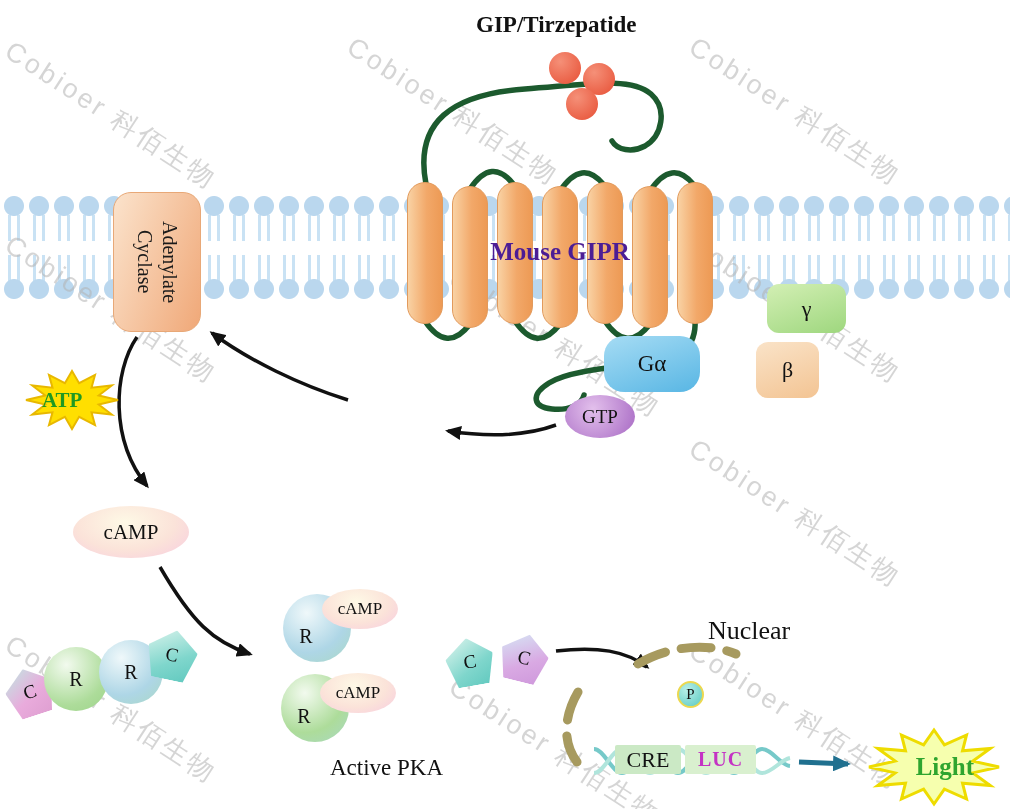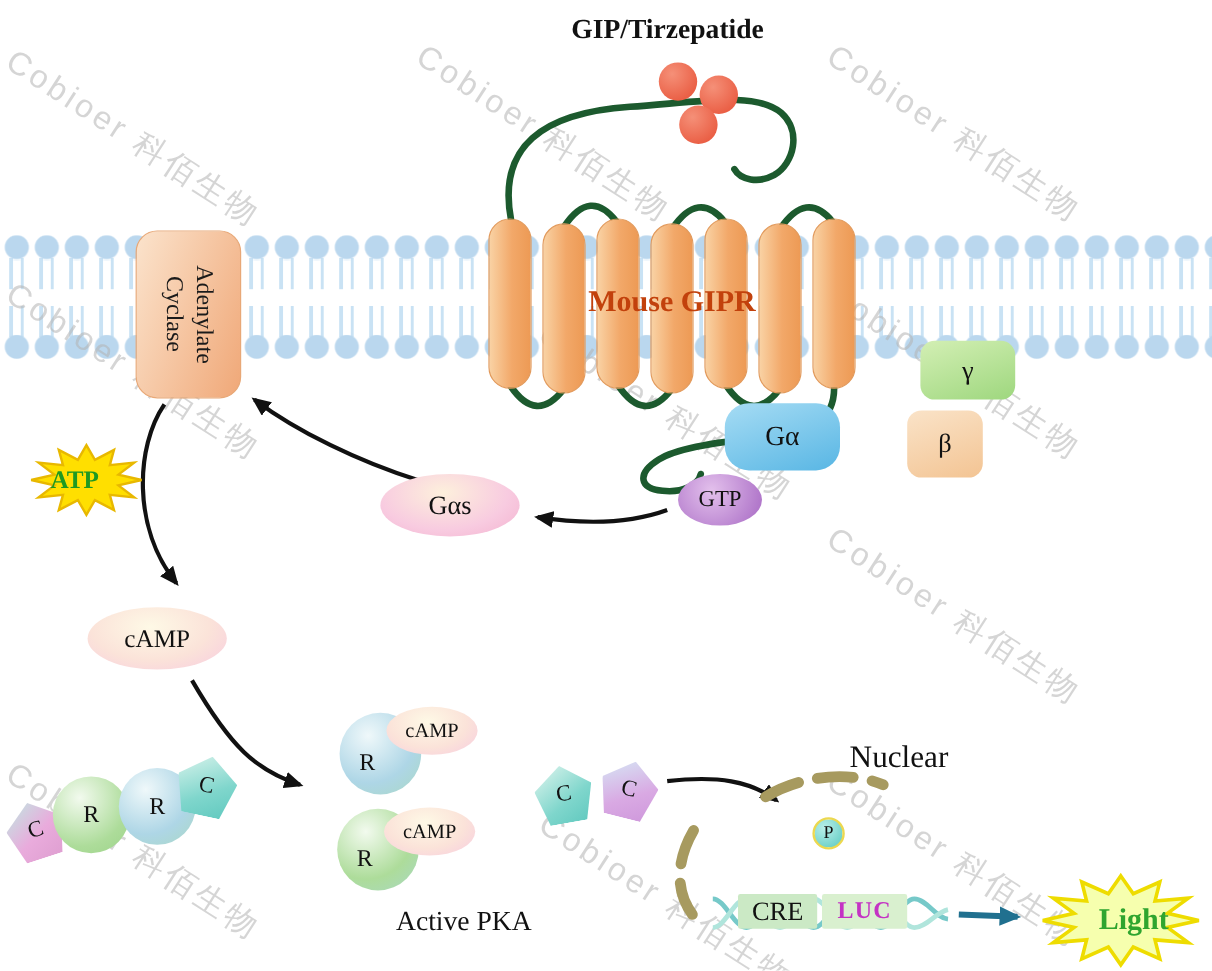--- a/index.html
+++ b/index.html
@@ -89,43 +89,40 @@
     <polygon class="star" fill="#F6FFAE" stroke="#EEDC00" stroke-width="3" points="934.0,730.0 944.4,744.8 966.5,735.0 962.5,750.8 990.3,748.5 972.9,761.1 999.0,767.0 972.9,772.9 990.3,785.5 962.5,783.2 966.5,799.0 944.4,789.2 934.0,804.0 923.6,789.2 901.5,799.0 905.5,783.2 877.7,785.5 895.1,772.9 869.0,767.0 895.1,761.1 877.7,748.5 905.5,750.8 901.5,735.0 923.6,744.8"></polygon>
   </svg>
 
   <div class="helix" style="left:407px;top:182px"></div>
   <div class="helix" style="left:452px;top:186px"></div>
   <div class="helix" style="left:497px;top:182px"></div>
   <div class="helix" style="left:542px;top:186px"></div>
   <div class="helix" style="left:587px;top:182px"></div>
   <div class="helix" style="left:632px;top:186px"></div>
   <div class="helix" style="left:677px;top:182px"></div>
-  <div class="abs lbl" style="left:455px;top:238px;width:210px;text-align:center;font-size:25px;font-weight:bold;color:#c2410c">Mouse GIPR</div>
+  <div class="abs lbl" style="left:455px;top:238px;width:210px;text-align:center;font-size:25px;font-weight:bold;color:#4c1d95">Mouse GIPR</div>
 
   <div class="shape" style="left:113px;top:192px;width:88px;height:140px;border-radius:18px;background:linear-gradient(110deg,#FBE3CC,#F0A878);border:1.5px solid #E8A877">
     <span style="writing-mode:vertical-rl;font-size:20px;line-height:1.25;color:#1a1a1a;text-align:center">
       <span style="display:block">Adenylate</span>
       <span style="display:block">Cyclase</span>
     </span>
   </div>
 
   <div class="shape" style="left:767px;top:284px;width:79px;height:49px;border-radius:12px;background:linear-gradient(160deg,#D3EFB4,#9ED77E)">
     <span class="lbl" style="font-size:22px">γ</span>
   </div>
   <div class="shape" style="left:756px;top:342px;width:63px;height:56px;border-radius:12px;background:linear-gradient(160deg,#FAE3C8,#F3C493)">
     <span class="lbl" style="font-size:22px">β</span>
   </div>
   <div class="shape" style="left:604px;top:336px;width:96px;height:56px;border-radius:20px;background:linear-gradient(160deg,#A6DCF4,#58B6E4)">
     <span class="lbl" style="font-size:23px">Gα</span>
   </div>
   <div class="shape ell" style="left:565px;top:395px;width:70px;height:43px;background:radial-gradient(circle at 40% 32%,#E3C0EC,#B279CB 80%)">
     <span class="lbl" style="font-size:19px">GTP</span>
-  </div>
-  <div class="shape ell" style="left:317px;top:395px;width:116px;height:52px;background:radial-gradient(ellipse at 45% 30%,#FDF0DC 0%,#F8CBE0 60%,#F3B1CF 100%)">
-    <span class="lbl" style="font-size:22px">Gαs</span>
   </div>
 
   <div class="abs lbl" style="left:42px;top:388px;width:60px;text-align:left;font-size:21px;font-weight:bold;color:#1F9922">ATP</div>
 
   <div class="shape ell" style="left:73px;top:506px;width:116px;height:52px;background:radial-gradient(ellipse at 45% 32%,#FEF9E6 0%,#FBE3D9 55%,#F7CBE0 100%)">
     <span class="lbl" style="font-size:21px">cAMP</span>
   </div>
 
   <div class="abs lbl" style="left:476px;top:12px;font-size:23px;font-weight:bold">GIP/Tirzepatide</div>
   <div class="shape circ" style="left:549px;top:52px;width:32px;height:32px;background:radial-gradient(circle at 35% 30%,#F59078,#EA5F45 75%)"></div>

